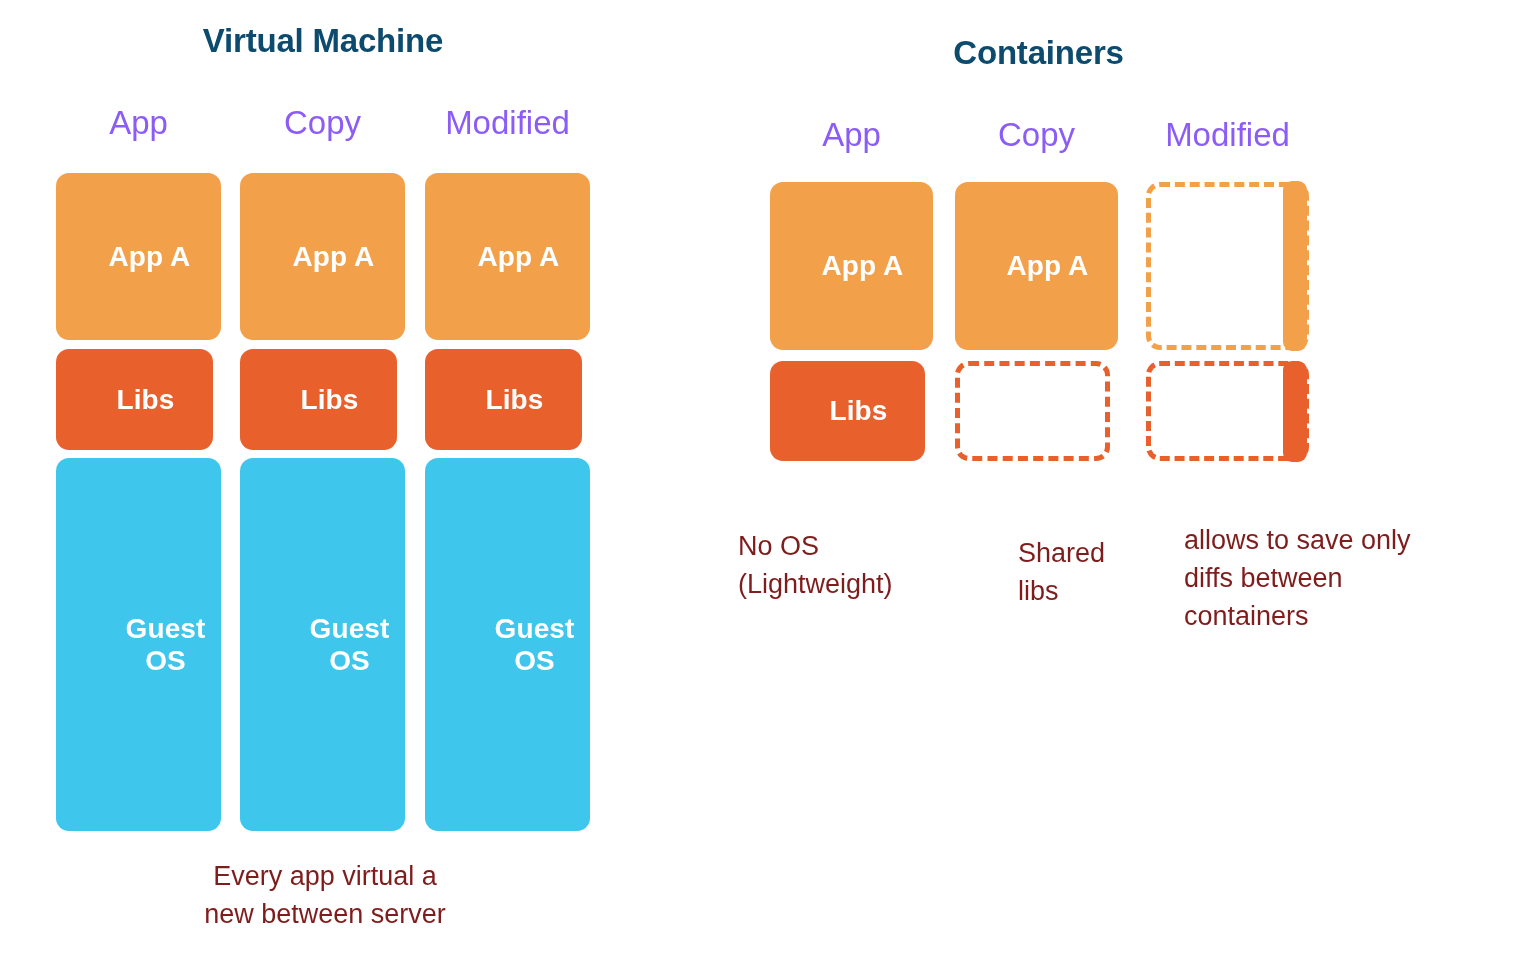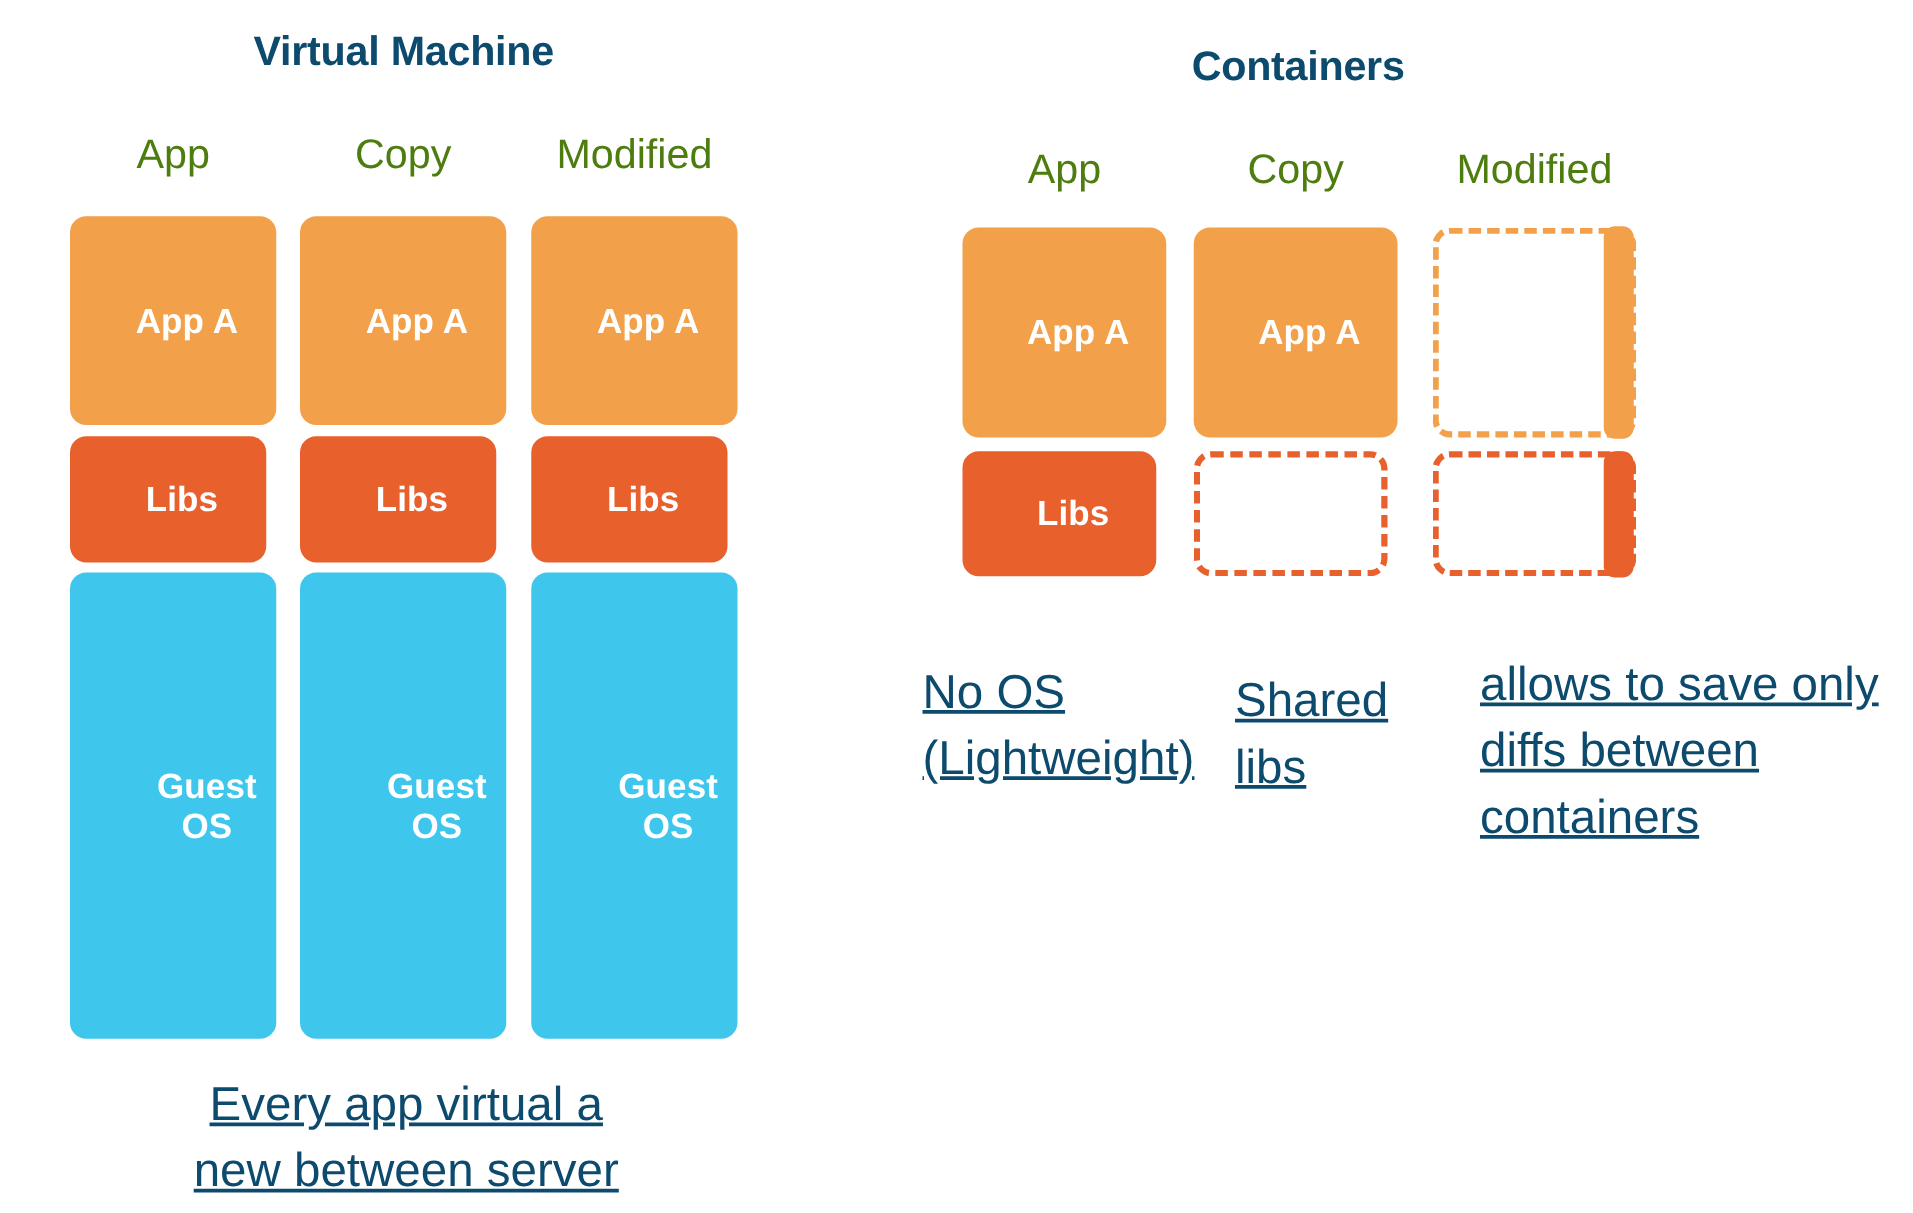--- a/index.html
+++ b/index.html
@@ -20,21 +20,21 @@
     font-weight:bold;
     text-align:center;
     color:#0c4a6e;
     letter-spacing:-0.2px;
     white-space:nowrap;
   }
   .col-label{
     font-size:33px;
     font-weight:normal;
     text-align:center;
-    color:#4d7c0f;
+    color:#8b5cf6;
     white-space:nowrap;
   }
 
   
   .block{
     border-radius:13px;
     display:flex;
     align-items:center;
     justify-content:center;
     box-sizing:border-box;
@@ -65,25 +65,24 @@
 
   
   .diff-strip{
     border-radius:9px;
   }
   .diff-strip.app-diff{ background:#F2A04A; }
   .diff-strip.libs-diff{ background:#E8602C; }
 
   
   .caption{
-    font-size:38px;
+    font-size:27px;
     line-height:1.40;
-    color:#0c4a6e;
+    color:#7f1d1d;
     font-weight:normal;
-    text-decoration:underline;
   }
   .caption.center{ text-align:center; }
   .caption.left{ text-align:left; }
 </style>
 </head>
 <body>
 
 <div id="stage">
 
   <div class="abs panel-title" style="left:56px; top:22px; width:534px;">Virtual Machine</div>
@@ -149,21 +148,21 @@
   <div class="abs diff-strip app-diff" style="left:1283px; top:181px; width:24px; height:170px;"></div>
 
   <div class="abs block ghost libs-ghost" style="left:1146px; top:361px; width:163px; height:100px;"></div>
   <div class="abs diff-strip libs-diff" style="left:1283px; top:361px; width:24px; height:101px;"></div>
 
   <div class="abs caption left" style="left:738px; top:528px; width:246px;">
     <div>No OS</div>
     <div>(Lightweight)</div>
   </div>
 
-  <div class="abs caption left" style="left:988px; top:535px; width:170px;">
+  <div class="abs caption left" style="left:1018px; top:535px; width:170px;">
     <div>Shared</div>
     <div>libs</div>
   </div>
 
   <div class="abs caption left" style="left:1184px; top:522px; width:340px;">
     <div>allows to save only</div>
     <div>diffs between</div>
     <div>containers</div>
   </div>
 

